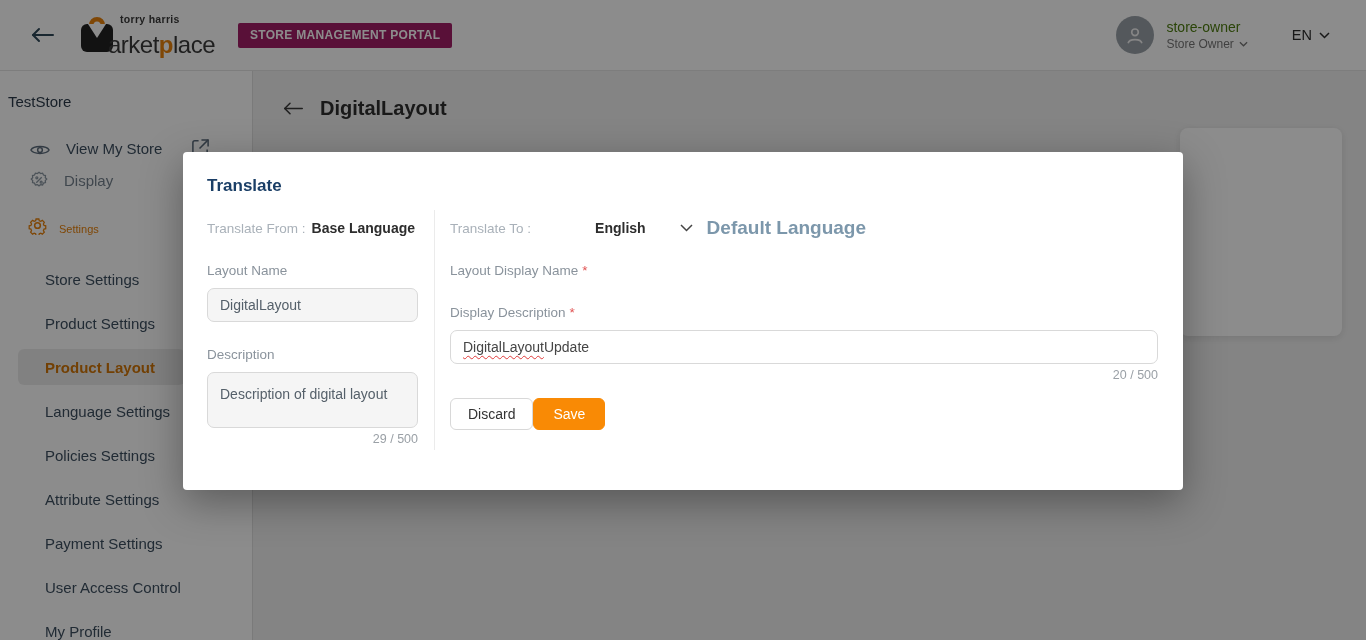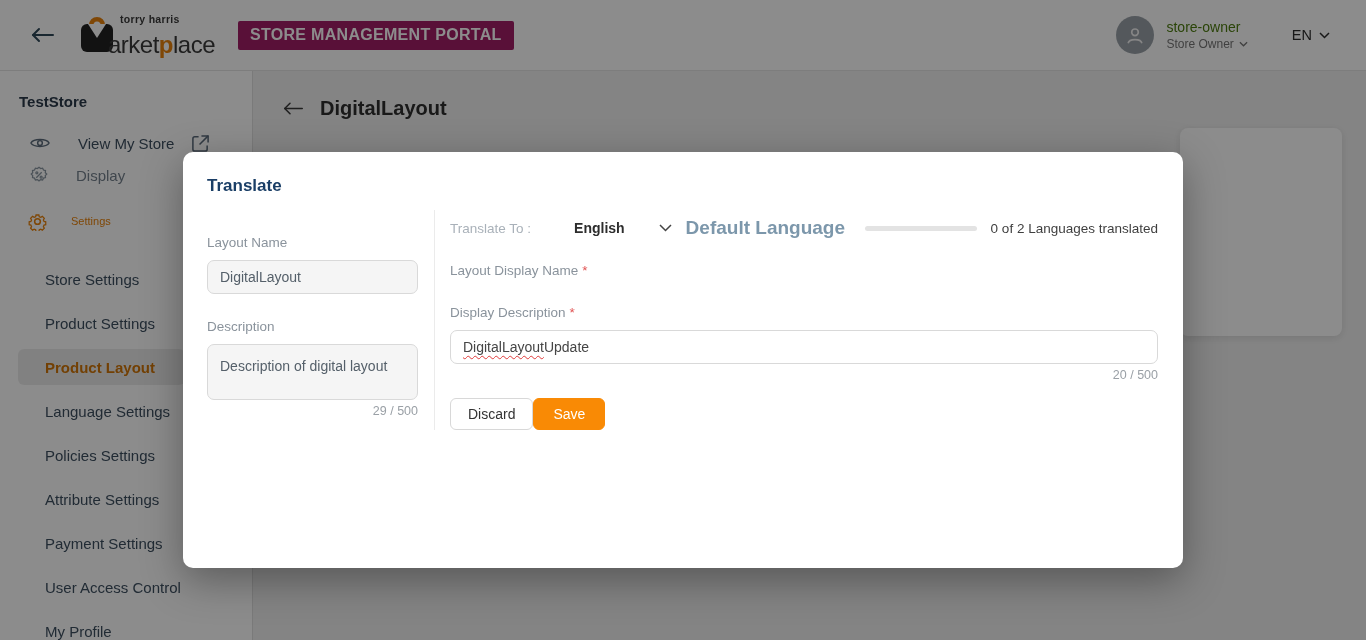--- a/index.html
+++ b/index.html
@@ -10,35 +10,35 @@
   
   .header { position:absolute; left:0; top:0; width:1366px; height:71px; background:#ffffff;
             border-bottom:1px solid #e3e3e3; display:flex; align-items:center; z-index:1; }
   .hdr-back { margin-left:30px; width:26px; height:26px; display:flex; align-items:center; justify-content:center;
               color:#2f4858; cursor:pointer; }
   .logo { position:relative; margin-left:24px; width:134px; height:50px; }
   .logo-bag { position:absolute; left:0; bottom:2px; }
   .logo-top { position:absolute; left:40px; top:3px; font-size:10.5px; font-weight:700; color:#3a3a3a; letter-spacing:.3px; }
   .logo-word { position:absolute; left:28px; bottom:1px; font-size:24px; font-weight:500; color:#3a3a3a; letter-spacing:-0.5px; }
   .logo-word .p-orange { color:#E8820C; font-weight:600; }
-  .portal-badge { margin-left:24px; background:#A21E67; color:#fff; font-size:16px; font-weight:700;
+  .portal-badge { margin-left:24px; background:#A21E67; color:#fff; font-size:12px; font-weight:700;
                   letter-spacing:.3px; padding:5px 12px 6px; border-radius:2px; }
   .hdr-right { margin-left:auto; display:flex; align-items:center; margin-right:36px; }
   .avatar { width:38px; height:38px; border-radius:50%; background:#99a1a8; display:flex; align-items:center;
             justify-content:center; color:#f2f2f2; }
   .user-meta { margin-left:12px; }
   .user-name { font-size:14px; color:#4d7c0f; line-height:17px; }
   .user-role { font-size:12px; color:#767676; line-height:16px; display:flex; align-items:center; gap:5px; cursor:pointer; }
   .lang { margin-left:44px; font-size:14.5px; color:#2f2f2f; font-weight:500; display:flex; align-items:center; gap:7px; cursor:pointer; }
 
   
   .sidebar { position:absolute; left:0; top:71px; width:253px; height:569px; background:#ffffff;
              border-right:1px solid #dedede; z-index:1; }
-  .store-name { padding:22px 0 0 19px; font-size:15px; font-weight:700; color:#2b3a4a; }
-  .side-row { display:flex; align-items:center; padding-left:30px; height:28px; cursor:pointer;gap:12px; }
+  .store-name { padding:22px 0 0 8px; font-size:15px; font-weight:400; color:#2b3a4a; }
+  .side-row { display:flex; align-items:flex-end; padding-left:30px; height:28px; cursor:pointer; }
   .side-row.view { margin-top:19px; color:#5b6b7b; }
   .side-row.view .lbl { margin-left:16px; font-size:15px; color:#3d4f60; }
   .ext-icon { margin-left:auto; margin-right:42px; color:#5b6b7b; display:flex; }
   .side-row.coupons { margin-top:4px; color:#8b97a2; }
   .side-row.coupons .lbl { margin-left:16px; font-size:15px; color:#76828e; }
   .side-row.settings { margin-top:18px; padding-left:28px; color:#E8820C; }
   .side-row.settings .lbl { margin-left:12px; font-size:11px; color:#E8820C; }
   .subnav { margin-top:26px; }
   .sub-item { height:36px; margin:4px 67px 8px 18px; padding-left:27px; display:flex; align-items:center;
               border-radius:6px; font-size:15px; color:#3d4f60; cursor:pointer; }
@@ -46,31 +46,31 @@
 
   
   .main { position:absolute; left:253px; top:71px; width:1113px; height:569px; background:#f1f1f1; z-index:1; }
   .page-head { display:flex; align-items:center; padding:26px 0 0 30px; color:#3a3a3a; }
   .page-title { margin-left:16px; font-size:20px; font-weight:600; color:#2f2f2f; }
   .bg-card { position:absolute; right:24px; top:57px; width:162px; height:208px; background:#ffffff;
              border-radius:8px; box-shadow:0 2px 8px rgba(0,0,0,0.10); }
 
   
   .overlay { position:absolute; inset:0; background:rgba(0,0,0,0.45); z-index:50; }
-  .modal { position:absolute; left:183px; top:152px; width:1000px; height:416px; background:#fff;
-           border-radius:10px; z-index:60; box-shadow:0 12px 40px rgba(0,0,0,0.35); padding:24px 25px 20px 24px; }
+  .modal { position:absolute; left:183px; top:152px; width:1000px; height:338px; background:#fff;
+           border-radius:4px; z-index:60; box-shadow:0 12px 40px rgba(0,0,0,0.35); padding:24px 25px 20px 24px; }
   .modal-title { font-size:17px; font-weight:700; color:#1a3e66; }
   .modal-body { display:flex; margin-top:14px; }
   .col-left { width:228px; padding-right:16px; border-right:1px solid #ebebeb; }
   .col-right { flex:1; padding-left:15px; }
 
   .meta-line { margin-top:8px; height:20px; display:flex; align-items:center; font-size:13.5px; }
   .meta-label { color:#a9b1b9; }
   .meta-value { margin-left:6px; font-size:14px; font-weight:700; color:#2d2d2d; }
-  .to-value { margin-left:7px;padding-left:36px; }
+  .to-value { margin-left:28px;padding-left:36px; }
   .select-chevron { margin-left:34px; color:#444; display:flex; cursor:pointer; }
   .default-link { margin-left:14px; font-size:19px; font-weight:700; color:#7C97AB; cursor:pointer; }
   .progress-wrap { margin-left:auto; display:flex; align-items:center; }
   .progress-track { width:112px; height:5px; border-radius:3px; background:#e3e3e3; }
   .progress-text { margin-left:14px; font-size:13.5px; color:#3f3f3f; }
 
   .fld-label { margin-top:22px; height:20px; font-size:13.5px; color:#8a939c; display:flex; align-items:center; }
   .req { color:#e05252; margin-left:4px; }
   .tbox { margin-top:8px; height:34px; border:1px solid #d9d9d9; border-radius:7px; background:#fff;
           font-size:14px; color:#454545; padding:0 12px; width:100%; display:flex; align-items:center;
@@ -215,41 +215,41 @@
     <div class="bg-card"></div>
   </div>
 
   <div class="overlay"></div>
 
   <div class="modal">
     <div class="modal-title">Translate</div>
     <div class="modal-body">
 
       <div class="col-left">
+        <div class="meta-line">
+          <span class="meta-label">Translate From :</span>
+          <span class="meta-value">Base Language</span>
+        </div>
         <div class="fld-label">Layout Name</div>
         <div class="tbox disabled">DigitalLayout</div>
         <div class="fld-label">Description</div>
         <div class="tarea">Description of digital layout</div>
         <div class="counter">29 / 500</div>
       </div>
 
       <div class="col-right">
         <div class="meta-line">
           <span class="meta-label">Translate To :</span>
           <span class="meta-value to-value">English</span>
           <span class="select-chevron">
             <svg width="13" height="8" viewBox="0 0 13 8" fill="none" stroke="currentColor" stroke-width="1.5">
                 <path d="M1 1 L6.5 6.5 L12 1"></path>
               </svg>
           </span>
           <span class="default-link">Default Language</span>
-          <span class="progress-wrap">
-            <span class="progress-track"></span>
-            <span class="progress-text">0 of 2 Languages translated</span>
-          </span>
         </div>
 
         <div class="fld-label">
           <span>Layout Display Name</span>
             <span class="req">*</span>
         </div>
 
         <div class="fld-label">
           <span>Display Description</span>
             <span class="req">*</span>

